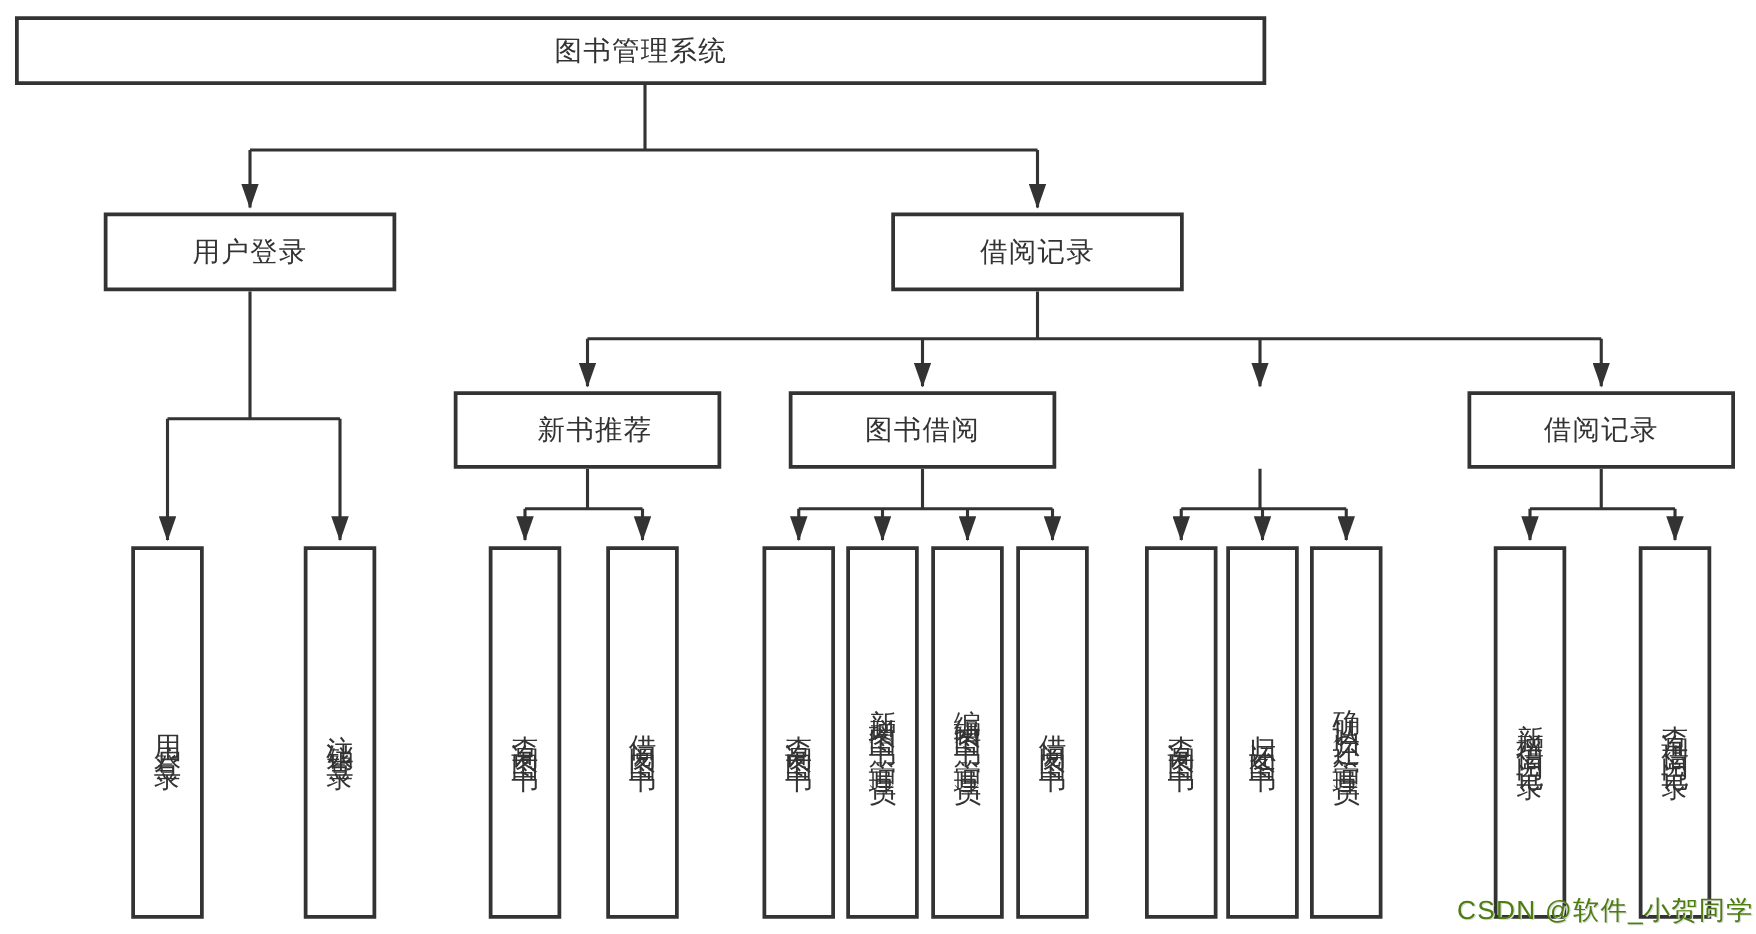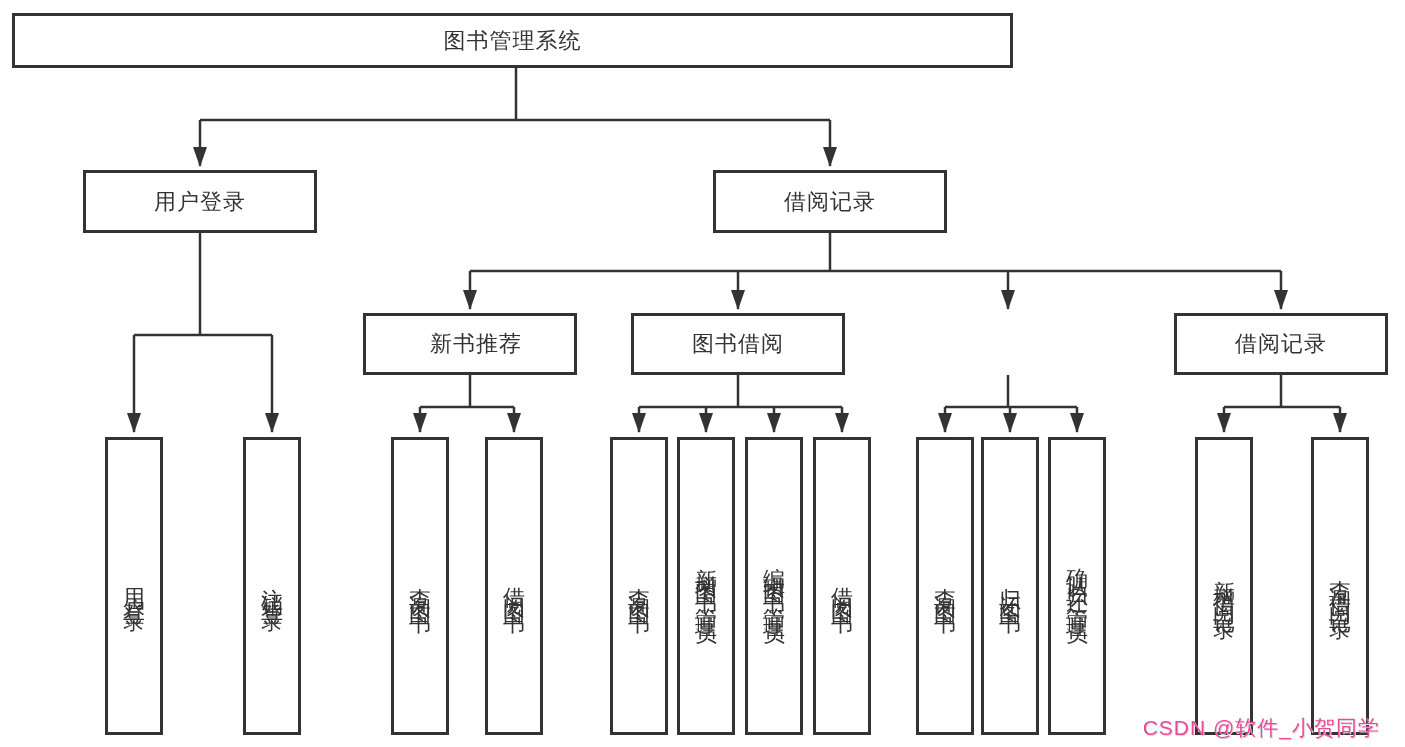--- a/index.html
+++ b/index.html
@@ -39,24 +39,24 @@
   .box.leaf   { top: 437px;  width: 58px;  height: 298px; }
   .leaf span {
     writing-mode: vertical-rl;
     text-orientation: mixed;
     letter-spacing: 8px;
     font-size: 22px;
     color: #333333;
   }
   .watermark {
     position: absolute;
-    right: 25px;
+    right: 2px;
     bottom: 5px;
     font-size: 21px;
-    color: #ec4899;
+    color: #4d7c0f;
     letter-spacing: 1px;
     white-space: nowrap;
     text-shadow: 1px 1px 0 #d8dadd;
     z-index: 5;
   }
 </style>
 </head>
 <body>
 
 <div class="stage">

